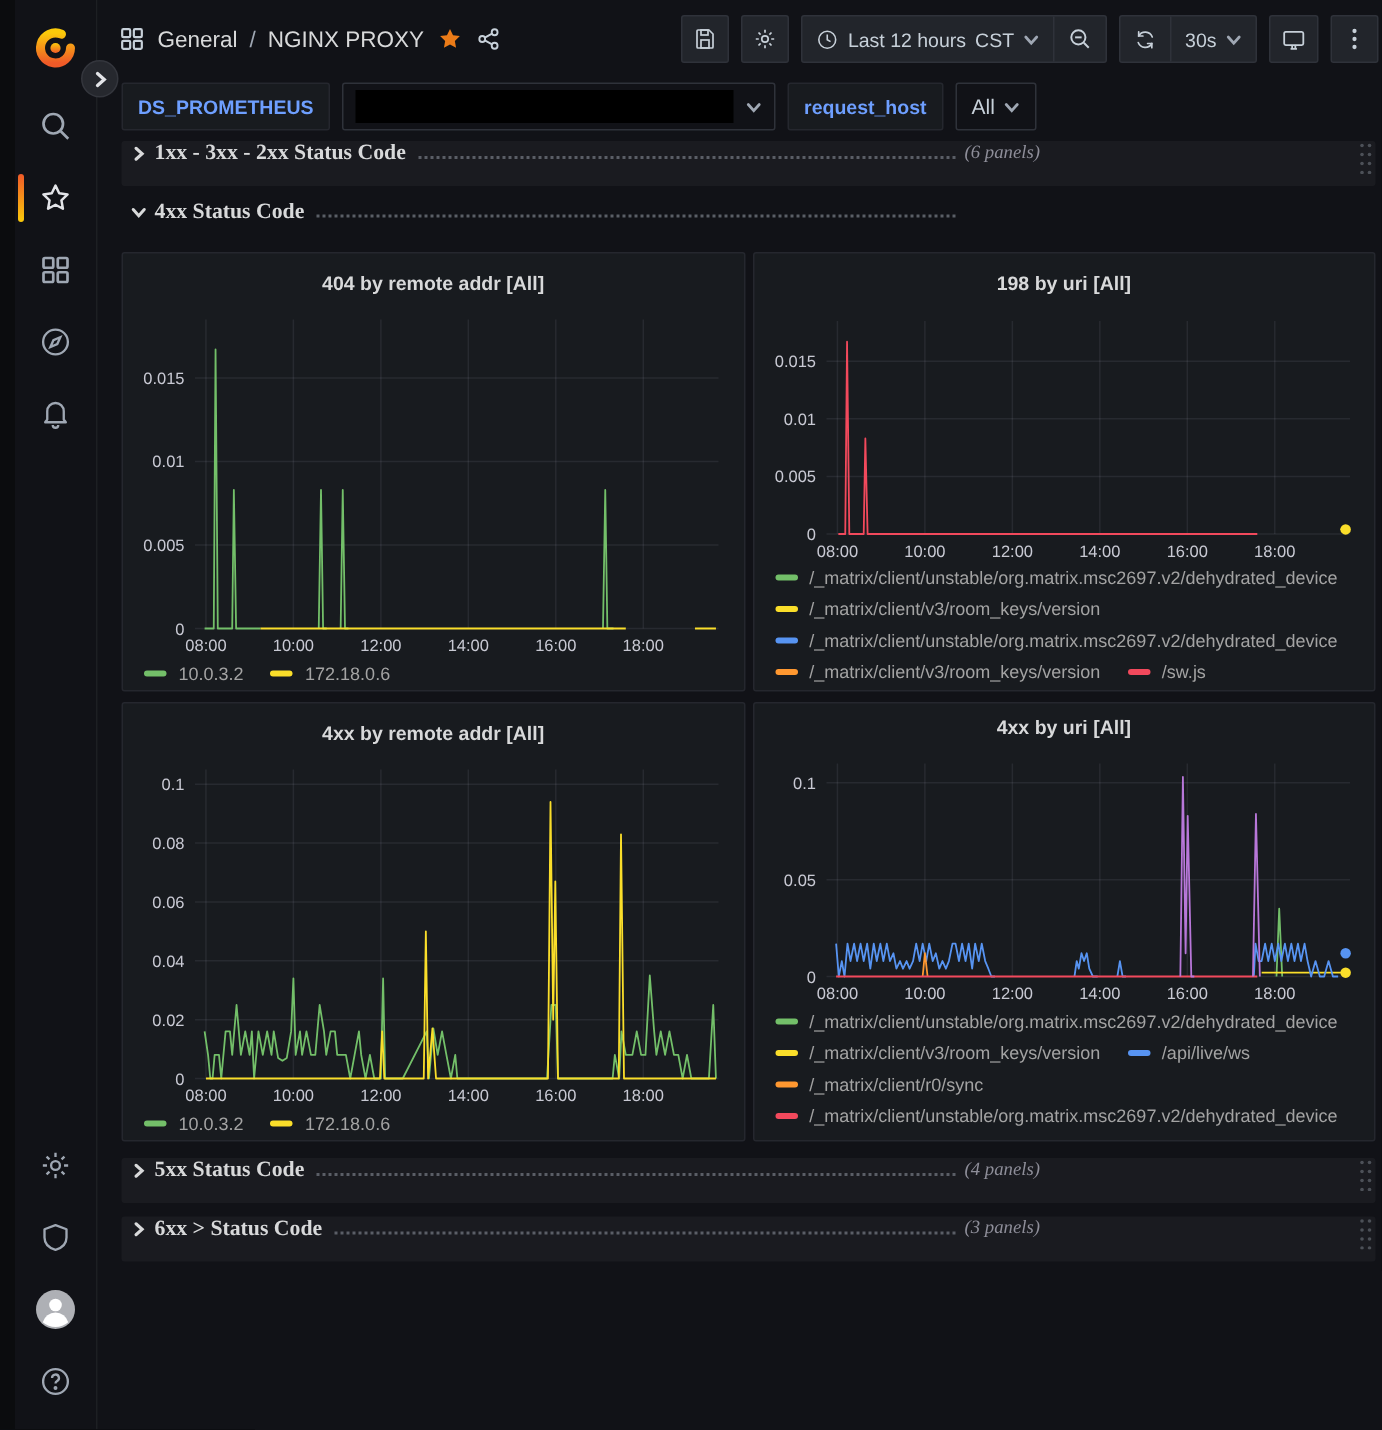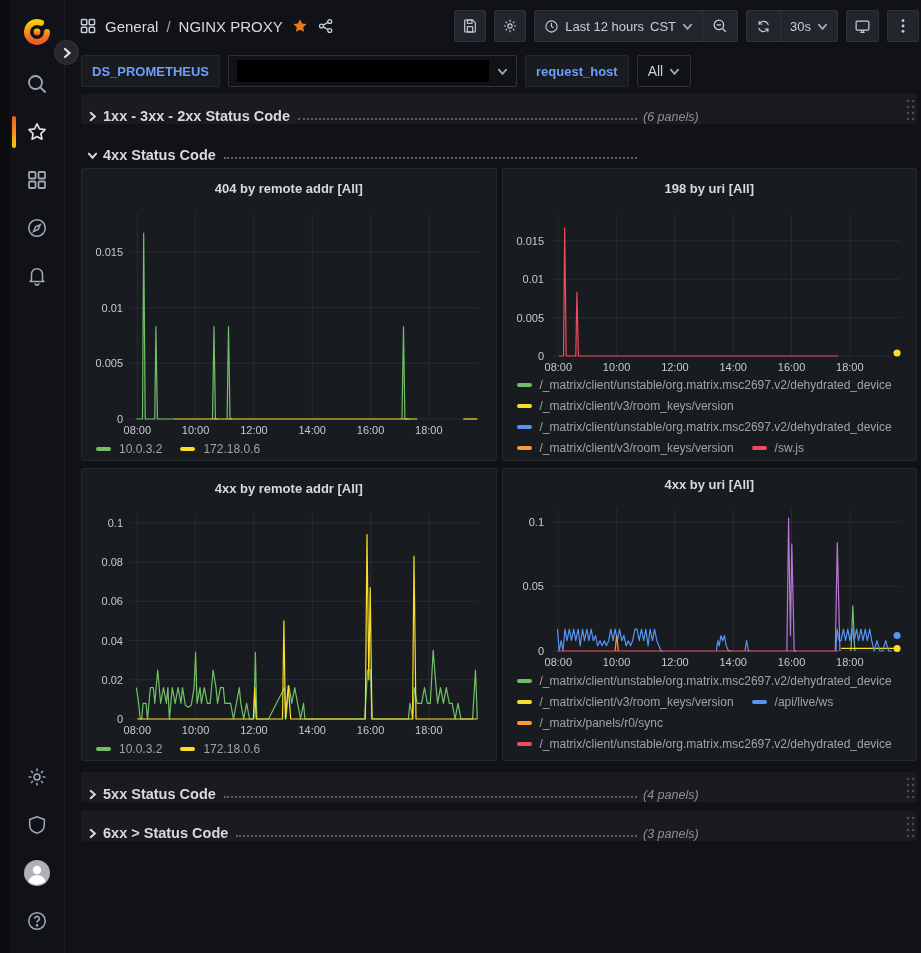--- a/index.html
+++ b/index.html
@@ -31,21 +31,21 @@
 
   .subnav{height:38px;display:flex;align-items:center;gap:8px;padding:0 14px 0 16px;}
   .var-label{height:32px;display:flex;align-items:center;padding:0 10px;background:#181b1f;border:1px solid #25272e;border-radius:2px;color:#6e9fff;font-size:13px;font-weight:700;cursor:pointer;}
   .var-select{height:32px;display:flex;align-items:center;gap:8px;padding:0 8px;background:#111217;border:1px solid #2f323a;border-radius:2px;cursor:pointer;}
   .redacted{width:252px;height:22px;background:#000;}
   .var-select .chev{color:#9fa7b3;}
   .var-all{height:32px;display:flex;align-items:center;gap:6px;padding:0 10px;background:#111217;border:1px solid #2f323a;border-radius:2px;color:#c7d0d9;font-size:14px;cursor:pointer;}
 
   
   .dashboard{flex:1;padding:4px 14px 0 16px;overflow:hidden;}
-  .row-header{height:30px;display:flex;align-items:flex-end;margin-bottom:9px;border-radius:2px;}
+  .row-header{height:30px;display:flex;align-items:flex-start;margin-bottom:9px;border-radius:2px;font-family:Liberation Serif, serif;}
   .row-header.collapsed{background:rgba(204,204,220,0.05);}
   .row-left{flex:0 0 562px;display:flex;align-items:center;min-width:0;}
   .row-chev{width:22px;display:flex;justify-content:center;color:#d8d9da;cursor:pointer;}
   .row-title{font-size:14.5px;font-weight:700;color:#d8d9da;white-space:nowrap;cursor:pointer;}
   .row-leader{flex:1;border-bottom:2px dotted #5a5e66;margin:0 6px 3px 8px;height:10px;}
   .row-count{font-size:12.5px;font-style:italic;color:#8e8e99;white-space:nowrap;}
   .row-spacer{flex:1;}
   .row-drag{color:#4c5057;margin-right:2px;cursor:grab;}
   .row-header.expanded{margin-top:6px;margin-bottom:5px;}
 
@@ -529,21 +529,21 @@
               <span class="legend-item">
                 <i class="legend-swatch" style="background: rgb(250, 222, 42);"></i>
                 <span class="legend-label">/_matrix/client/v3/room_keys/version</span>
               </span>
               <span class="legend-item">
                 <i class="legend-swatch" style="background: rgb(87, 148, 242);"></i>
                 <span class="legend-label">/api/live/ws</span>
               </span>
               <span class="legend-item">
                 <i class="legend-swatch" style="background: rgb(255, 152, 48);"></i>
-                <span class="legend-label">/_matrix/panels/r0/sync</span>
+                <span class="legend-label">/_matrix/client/r0/sync</span>
               </span>
               <span class="legend-item">
                 <i class="legend-swatch" style="background: rgb(242, 73, 92);"></i>
                 <span class="legend-label">/_matrix/client/unstable/org.matrix.msc2697.v2/dehydrated_device</span>
               </span>
               <span class="legend-item">
                 <span class="legend-label">/_matrix/client/unstable/org.matrix.msc2697.v2/dehydrated_device</span>
               </span>
             </div>
   </div>

